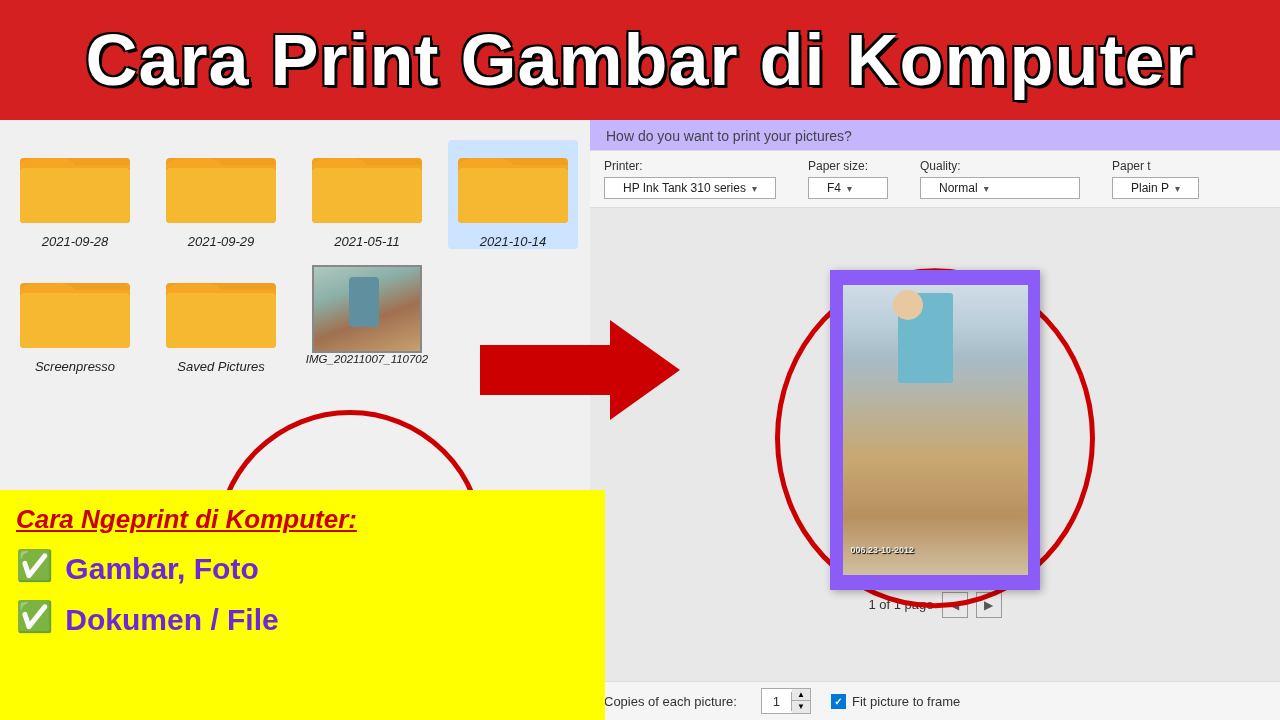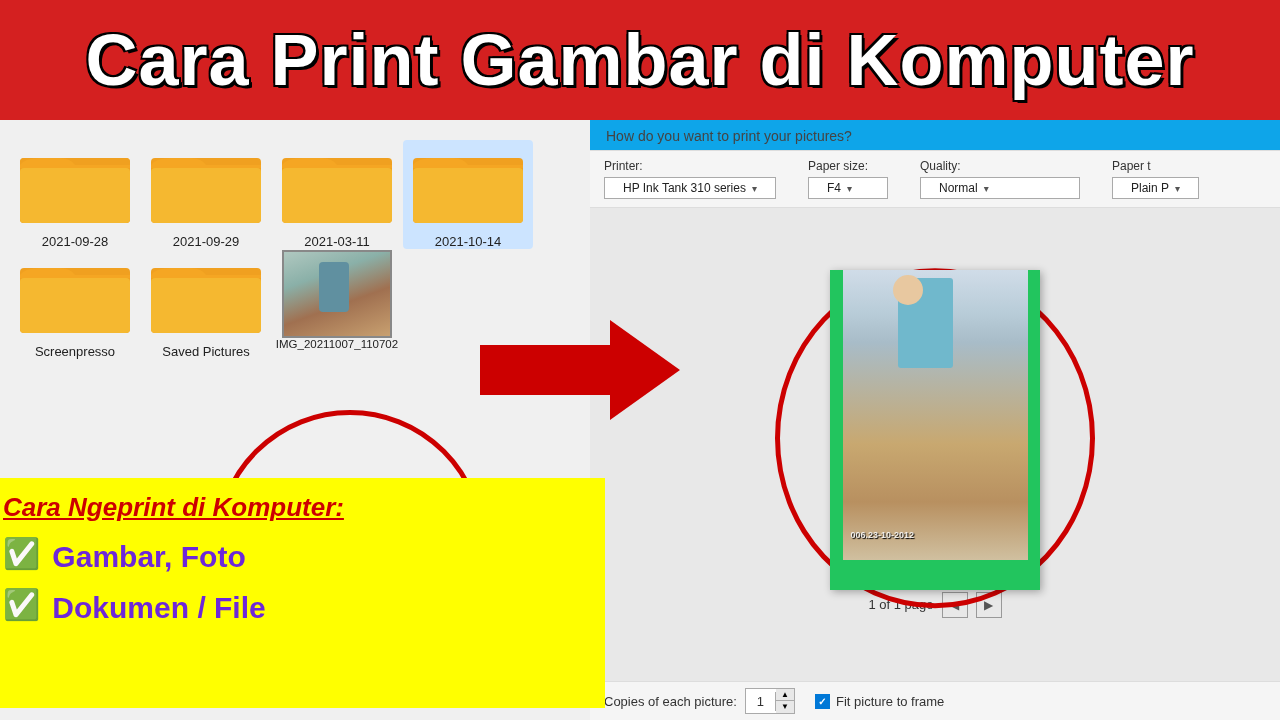--- a/index.html
+++ b/index.html
@@ -40,22 +40,23 @@
       width: 590px;
       bottom: 0;
       background: #f0f0f0;
       overflow: hidden;
     }
 
     
     .folder-grid {
       display: flex;
       flex-wrap: wrap;
-      gap: 1px;
+      gap: 16px;
       padding: 20px 10px 10px 10px;
+      font-style: italic;
     }
     .folder-item {
       display: flex;
       flex-direction: column;
       align-items: center;
       width: 130px;
       cursor: pointer;
     }
     .folder-icon {
       width: 110px;
@@ -130,26 +131,26 @@
       left: 480px;
       width: 200px;
       height: 140px;
       z-index: 6;
       pointer-events: none;
     }
 
     
     .bottom-panel {
       position: absolute;
-      bottom: 12px;
+      bottom: 0;
       left: 0;
       width: 605px;
       height: 230px;
       background: #ffff00;
-      padding: 14px 3px;
+      padding: 14px 16px;
       z-index: 8;
     }
     .bottom-title {
       font-size: 26px;
       font-weight: 900;
       color: #cc0000;
       text-decoration: underline;
       margin-bottom: 10px;
       font-style: italic;
     }
@@ -180,21 +181,21 @@
       background: #f5f5f5;
       display: flex;
       flex-direction: column;
     }
 
     
     .dialog-header {
       padding: 8px 16px 6px 16px;
       font-size: 14px;
       color: #444;
-      background: #0ea5e9;
+      background: #c4b5fd;
       border-bottom: 1px solid #ddd;
     }
 
     
     .print-options {
       display: flex;
       align-items: center;
       gap: 32px;
       padding: 8px 14px;
       background: #f5f5f5;
@@ -237,26 +238,26 @@
       display: flex;
       flex-direction: column;
       align-items: center;
       justify-content: center;
       background: #e8e8e8;
       position: relative;
     }
 
     
     .page-preview {
-      background: #22c55e;
+      background: #8b5cf6;
       width: 210px;
       height: 320px;
       box-shadow: 2px 2px 8px rgba(0,0,0,0.3);
       display: flex;
-      align-items: flex-start;
+      align-items: center;
       justify-content: center;
       position: relative;
     }
     .preview-photo {
       width: 185px;
       height: 290px;
       position: relative;
       overflow: hidden;
       background: #c8b090;
     }
@@ -331,21 +332,21 @@
       display: flex;
       align-items: center;
       gap: 20px;
       padding: 6px 14px;
       background: #f5f5f5;
       border-top: 1px solid #ddd;
     }
     .copies-group {
       display: flex;
       align-items: center;
-      gap: 8px;
+      gap: 24px;
       font-size: 13px;
       color: #333;
     }
     .spinner-input {
       display: flex;
       align-items: center;
       border: 1px solid #aaa;
       background: #fff;
     }
     .spinner-value {
@@ -425,21 +426,21 @@
     </div>
 
     <div class="folder-item">
       <div class="folder-icon">
         <svg viewBox="0 0 110 88">
             <rect x="0" y="18" width="110" height="65" rx="4" fill="#F0A020"></rect>
             <rect x="0" y="28" width="110" height="55" rx="4" fill="#F5B830"></rect>
             <path d="M0 25 Q5 18 20 18 L40 18 Q50 18 55 25 L110 25 L110 28 L0 28 Z" fill="#F5A623"></path>
           </svg>
       </div>
-      <span class="folder-label">2021-03-11</span>
+      <span class="folder-label">2021-05-11</span>
     </div>
 
     <div class="folder-item selected" style="background:#cce4ff; border-radius:4px;">
       <div class="folder-icon">
         <svg viewBox="0 0 110 88">
             <rect x="0" y="18" width="110" height="65" rx="4" fill="#F0A020"></rect>
             <rect x="0" y="28" width="110" height="55" rx="4" fill="#F5B830"></rect>
             <path d="M0 25 Q5 18 20 18 L40 18 Q50 18 55 25 L110 25 L110 28 L0 28 Z" fill="#F5A623"></path>
           </svg>
       </div>

